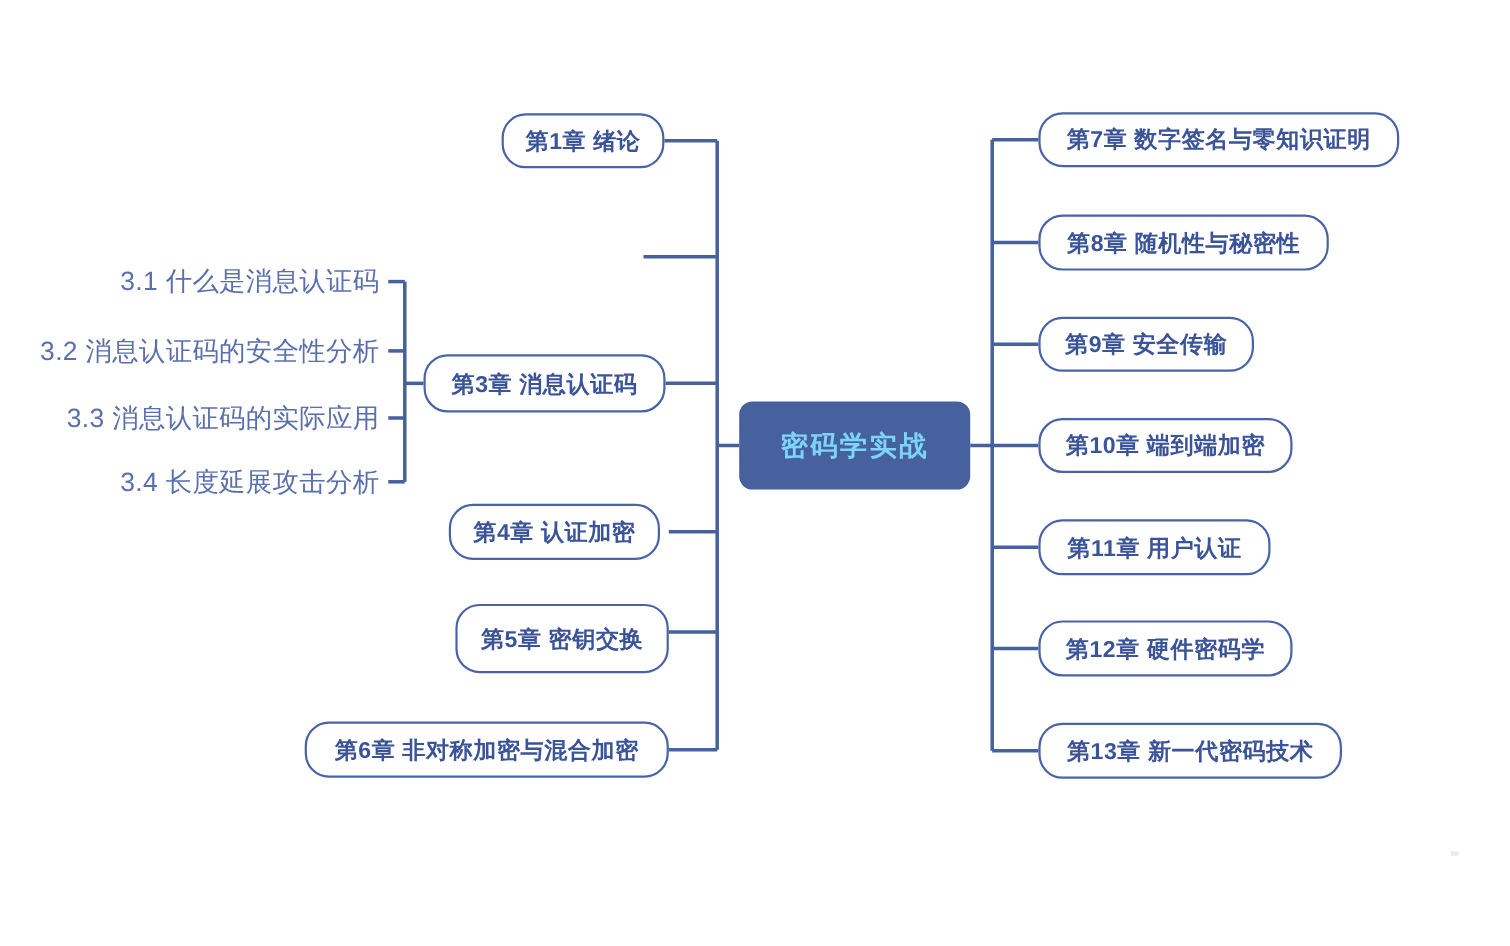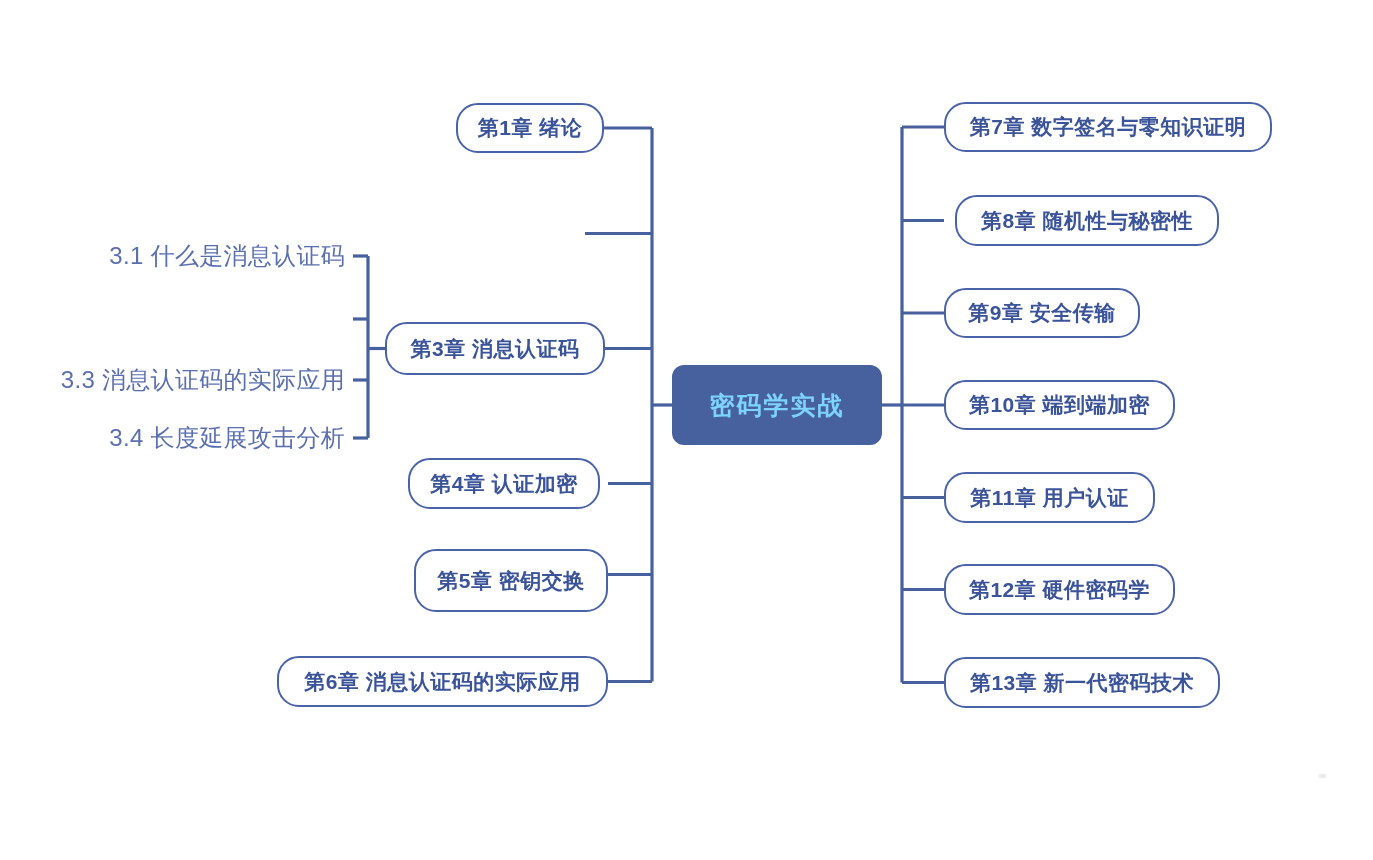--- a/index.html
+++ b/index.html
@@ -103,29 +103,30 @@
         <line x1="353" y1="438" x2="368" y2="438"></line>
       </g>
   </svg>
 
   <div class="node central" id="node-central" style="left: 672px; top: 365px; width: 210px; height: 80px;">密码学实战</div>
 
   <div class="node chapter" id="node-ch1" style="left: 456px; top: 103px; width: 148px; height: 50px;">第1章 绪论</div>
   <div class="node chapter" id="node-ch3" style="left: 385px; top: 322px; width: 220px; height: 53px;">第3章 消息认证码</div>
   <div class="node chapter" id="node-ch4" style="left: 408px; top: 458px; width: 192px; height: 51px;">第4章 认证加密</div>
   <div class="node chapter" id="node-ch5" style="left: 414px; top: 549px; width: 194px; height: 63px;">第5章 密钥交换</div>
-  <div class="node chapter" id="node-ch6" style="left: 277px; top: 656px; width: 331px; height: 51px;">第6章 消息认证码的实际应用</div>
+  <div class="node chapter" id="node-ch6" style="left: 277px; top: 656px; width: 331px; height: 51px;">第6章 非对称加密与混合加密</div>
 
   <div class="node chapter" id="node-ch7" style="left: 944px; top: 102px; width: 328px; height: 50px;">第7章 数字签名与零知识证明</div>
-  <div class="node chapter" id="node-ch8" style="left: 944px; top: 195px; width: 264px; height: 51px; margin-left: 11px;">第8章 随机性与秘密性</div>
+  <div class="node chapter" id="node-ch8" style="left: 944px; top: 195px; width: 264px; height: 51px;">第8章 随机性与秘密性</div>
   <div class="node chapter" id="node-ch9" style="left: 944px; top: 288px; width: 196px; height: 50px;">第9章 安全传输</div>
   <div class="node chapter" id="node-ch10" style="left: 944px; top: 380px; width: 231px; height: 50px;">第10章 端到端加密</div>
   <div class="node chapter" id="node-ch11" style="left: 944px; top: 472px; width: 211px; height: 51px;">第11章 用户认证</div>
   <div class="node chapter" id="node-ch12" style="left: 944px; top: 564px; width: 231px; height: 51px;">第12章 硬件密码学</div>
   <div class="node chapter" id="node-ch13" style="left: 944px; top: 657px; width: 276px; height: 51px;">第13章 新一代密码技术</div>
 
   <div class="subitem" id="node-s31" style="left: 0px; width: 345px; top: 242px; height: 28px;">3.1 什么是消息认证码</div>
+  <div class="subitem" id="node-s32" style="left: 0px; width: 345px; top: 305px; height: 28px;">3.2 消息认证码的安全性分析</div>
   <div class="subitem" id="node-s33" style="left: 0px; width: 345px; top: 366px; height: 28px;">3.3 消息认证码的实际应用</div>
   <div class="subitem" id="node-s34" style="left: 0px; width: 345px; top: 424px; height: 28px;">3.4 长度延展攻击分析</div>
 
   <div class="artifact" style="left:1319px; top:774px;"></div>
 
 </div>
 
 </body></html>

